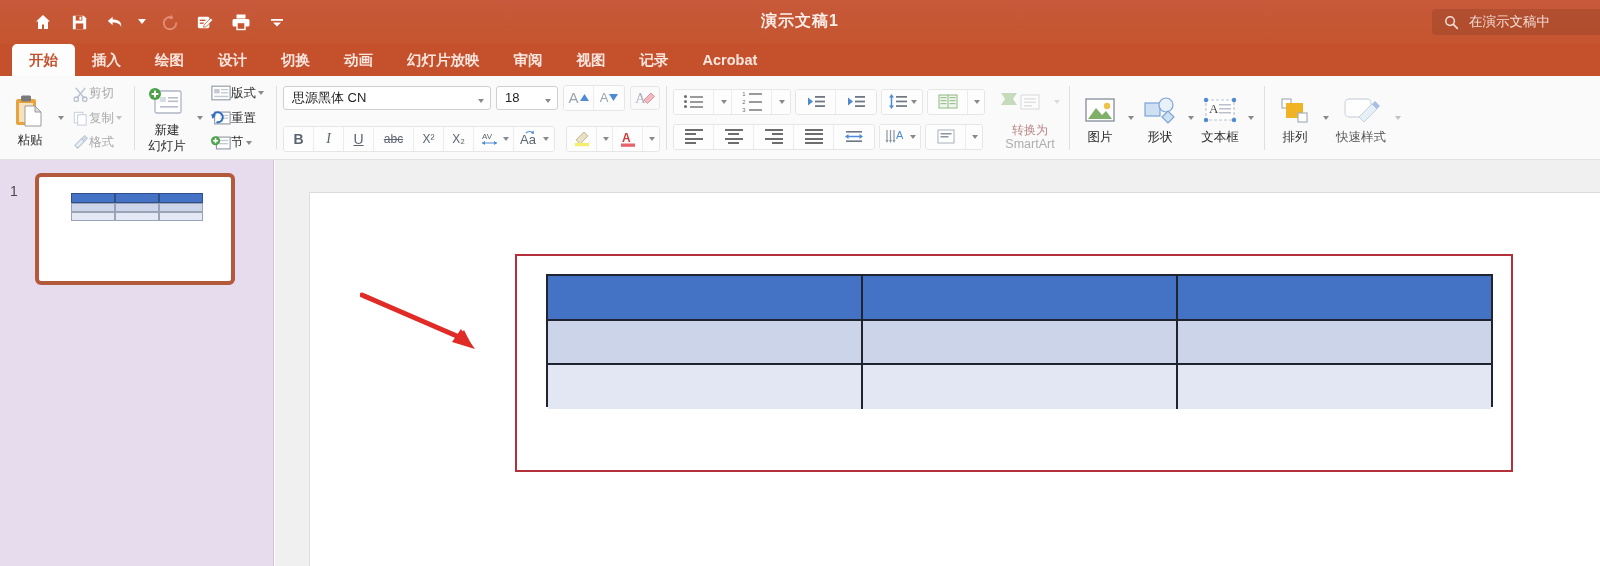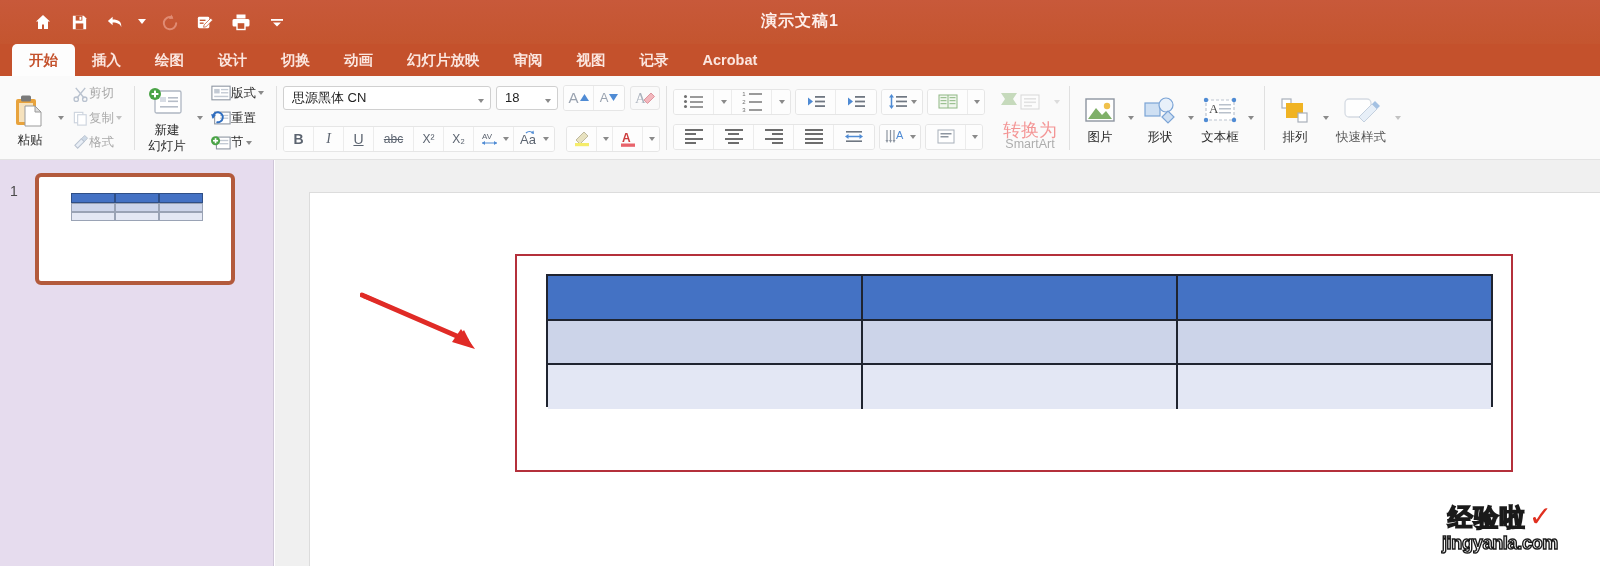--- a/index.html
+++ b/index.html
@@ -257,20 +257,27 @@
       <div class="qat-btn">
         <svg width="16" height="14" viewBox="0 0 16 14">
             <rect x="2" y="4" width="12" height="1.8" fill="#ffffff"></rect>
             <path d="M4 7.6 L12 7.6 L8 11.6 Z" fill="#ffffff"></path>
           </svg>
       </div>
     </div>
 
     <div class="title-text">演示文稿1</div>
 
+    <div class="searchbox">
+      <svg width="15" height="15" viewBox="0 0 16 16">
+          <circle cx="6.5" cy="6.5" r="4.6" stroke="#f6ddd6" stroke-width="1.6" fill="none"></circle>
+          <line x1="10" y1="10" x2="14.2" y2="14.2" stroke="#f6ddd6" stroke-width="1.8" stroke-linecap="round"></line>
+        </svg>
+      <span class="sr-label">在演示文稿中</span>
+    </div>
   </div>
 
   <div class="tabstrip">
     <div class="tab active">开始</div>
     <div class="tab">插入</div>
     <div class="tab">绘图</div>
     <div class="tab">设计</div>
     <div class="tab">切换</div>
     <div class="tab">动画</div>
     <div class="tab">幻灯片放映</div>
@@ -663,21 +670,21 @@
                 <rect x="5.5" y="8" width="8" height="1.5" fill="#8d95a0"></rect>
             </svg>
           </div>
           <div class="ibtn" style="width:16px">
               <span class="caret"></span>
             </div>
         </div>
 
         <div style="width:6px"></div>
         <div style="display:flex;flex-direction:column;align-items:center;min-width:66px;opacity:.55">
-          <span style="font-size:18px;color:#ef4444;line-height:14px;">转换为</span>
+          <span style="font-size:12px;color:#7f1d1d;line-height:14px;">转换为</span>
           <span style="font-size:12.5px;color:#6e6e6e;line-height:14px;">SmartArt</span>
         </div>
       </div>
     </div>
 
     <div class="rsep"></div>
 
     <div class="rgroup">
       <div class="bigbtn">
         <svg width="36" height="32" viewBox="0 0 36 32">
@@ -802,20 +809,14 @@
       <div class="cell"></div>
     </div>
   </div>
 
   <svg class="annot-arrow" viewBox="0 0 130 68">
     <path d="M3 6 L100 44 L96 50 L113 56 L104 38 L99 44 L5 2 Z" fill="#e02b26"></path>
     <path d="M2 3 L106 48" stroke="#e02b26" stroke-width="5" stroke-linecap="round"></path>
     <path d="M115 57 L92 50 L101 37 Z" fill="#e02b26"></path>
   </svg>
 
-  <div class="watermark">
-    <div>
-      <span class="wm-cn">经验啦</span><span class="wm-check">✓</span>
-    </div>
-    <div class="wm-url">jingyanla.com</div>
-  </div>
 
 </div>
 
 </body></html>

